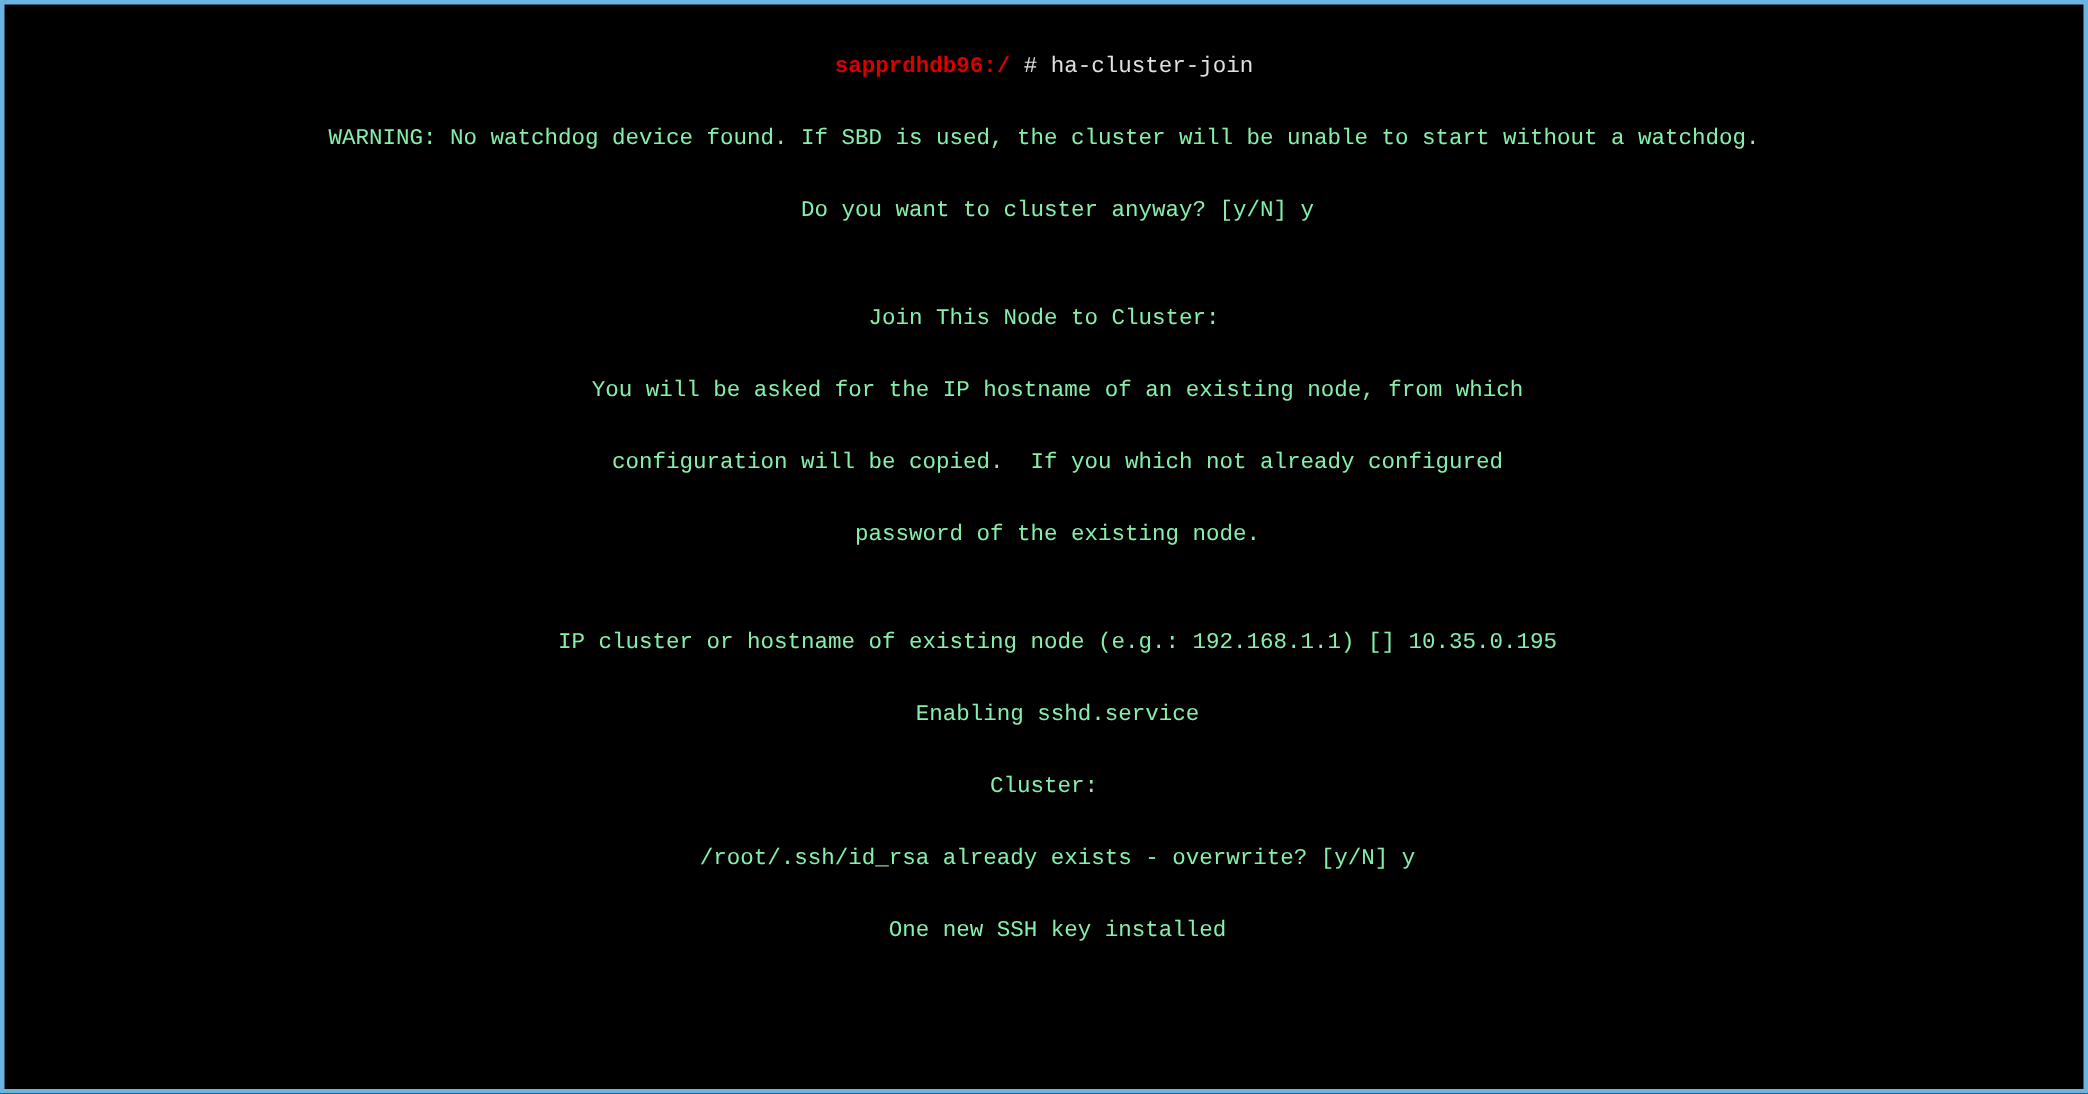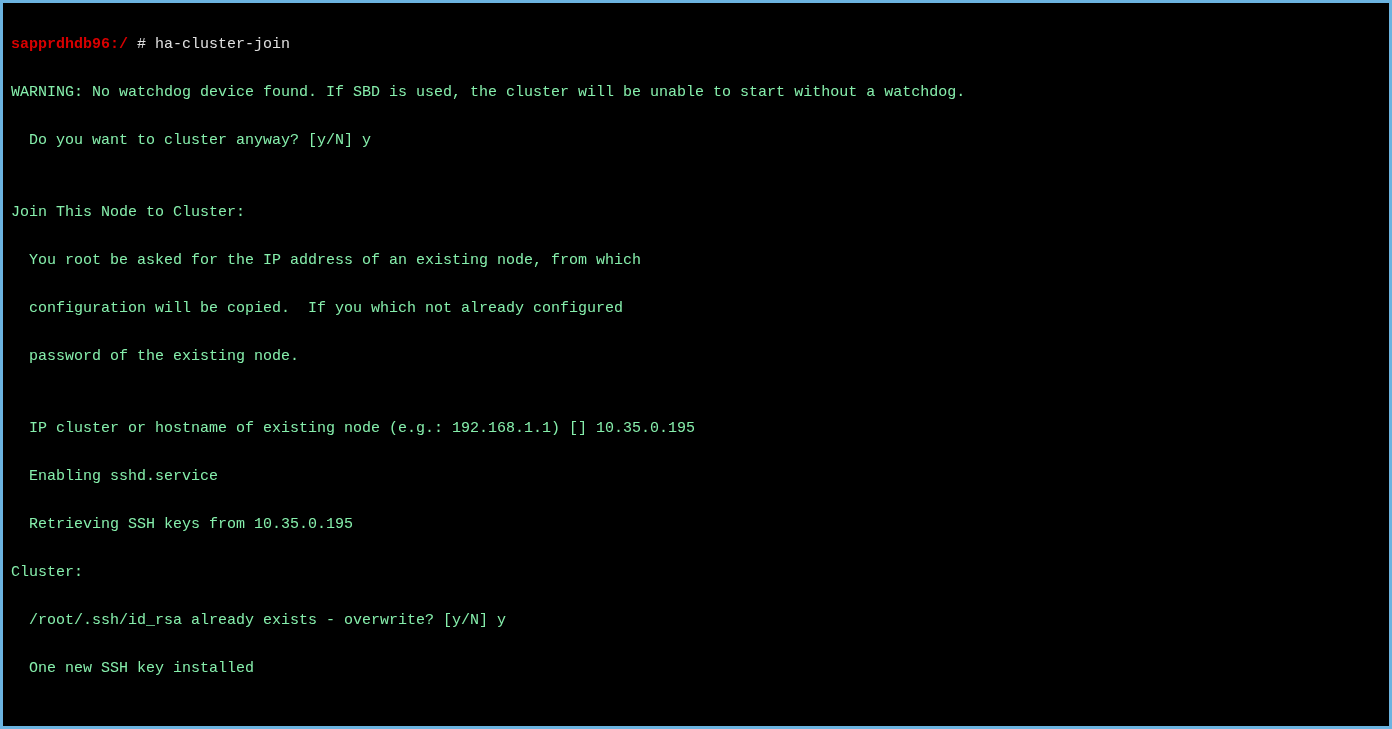--- a/index.html
+++ b/index.html
@@ -16,42 +16,41 @@
       height: 100%;
       padding: 6px 8px;
       font-family: "Courier New", Courier, monospace;
       font-size: 15px;
       line-height: 24px;
       color: #e0e0e0;
       white-space: pre;
       overflow: hidden;
       position: relative;
     }
-    .line { display: block; }
+    .line { display: block; text-align: center; }
     .prompt { color: #d80000; font-weight: bold; }
     .hash   { color: #e0e0e0; }
     .cmd    { color: #e0e0e0; }
     .txt    { color: #86efac; }
   </style>
 </head>
 <body>
 
 <div class="terminal">
 <span class="line"><span class="prompt">sapprdhdb96:/</span><span class="hash"> # </span><span class="cmd">ha-cluster-join</span></span>
 <span class="line txt">WARNING: No watchdog device found. If SBD is used, the cluster will be unable to start without a watchdog.</span>
 <span class="line txt">  Do you want to cluster anyway? [y/N] y</span>
 <span class="line txt"></span>
 <span class="line txt">Join This Node to Cluster:</span>
-<span class="line txt">  You root be asked for the IP address of an existing node, from which</span>
+<span class="line txt">  You will be asked for the IP hostname of an existing node, from which</span>
 <span class="line txt">  configuration will be copied.  If you which not already configured</span>
 <span class="line txt">  password of the existing node.</span>
 <span class="line txt"></span>
 <span class="line txt">  IP cluster or hostname of existing node (e.g.: 192.168.1.1) [] 10.35.0.195</span>
 <span class="line txt">  Enabling sshd.service</span>
-<span class="line txt">  Retrieving SSH keys from 10.35.0.195</span>
 <span class="line txt">Cluster:</span>
 <span class="line txt">  /root/.ssh/id_rsa already exists - overwrite? [y/N] y</span>
 <span class="line txt">  One new SSH key installed</span>
 
 
 
 
 
 
 

